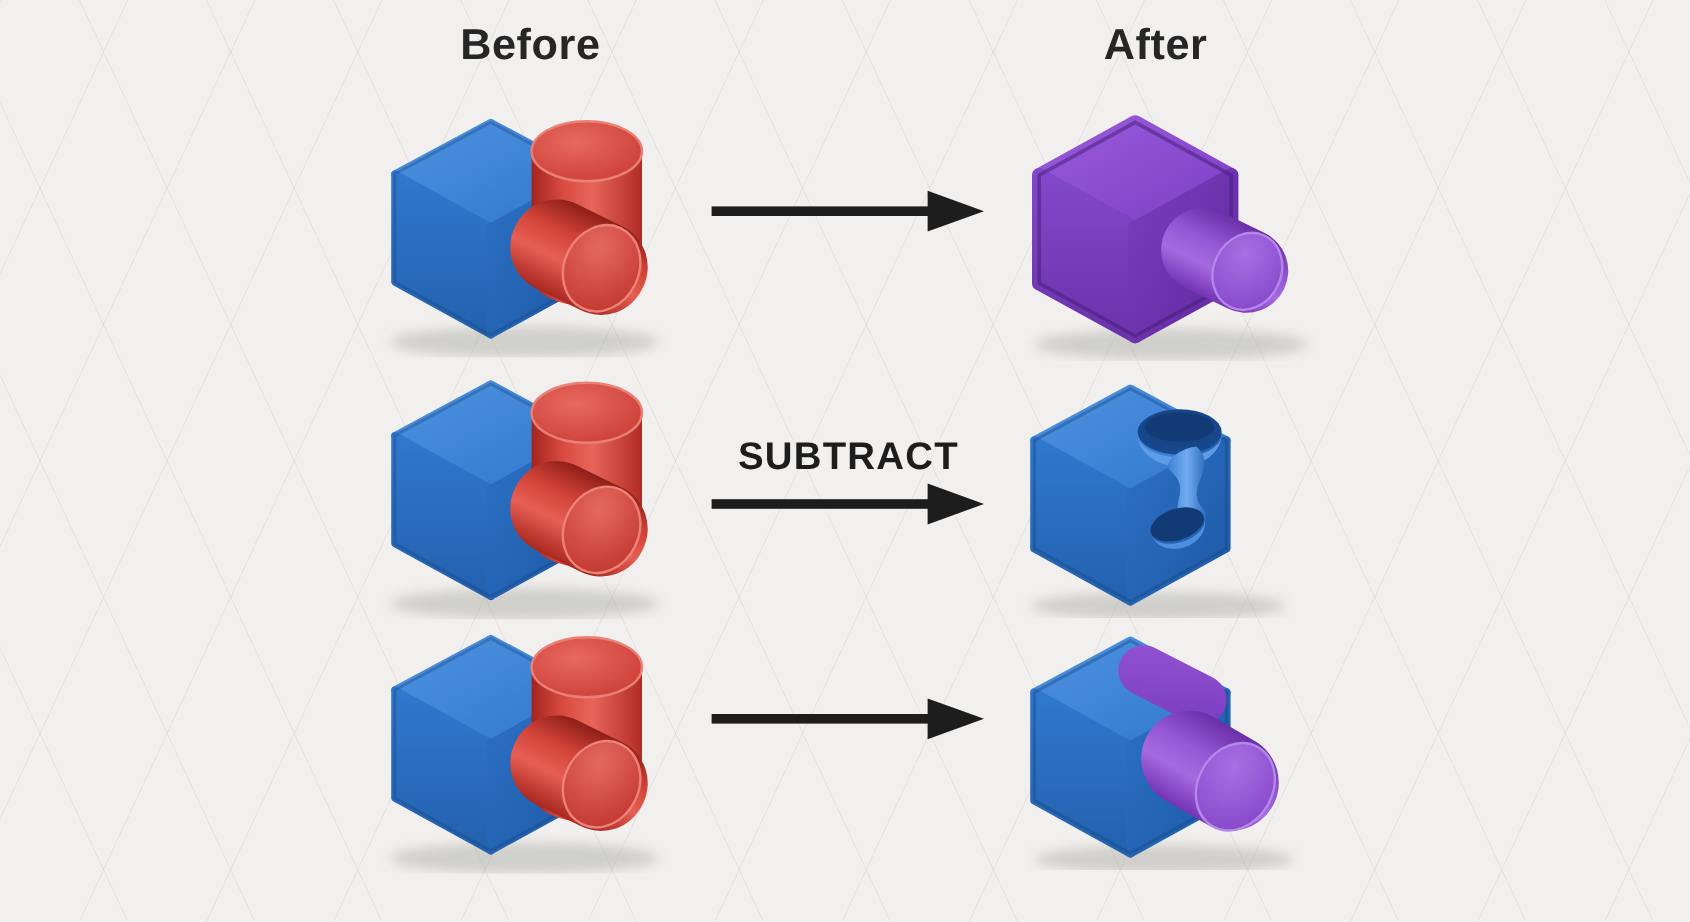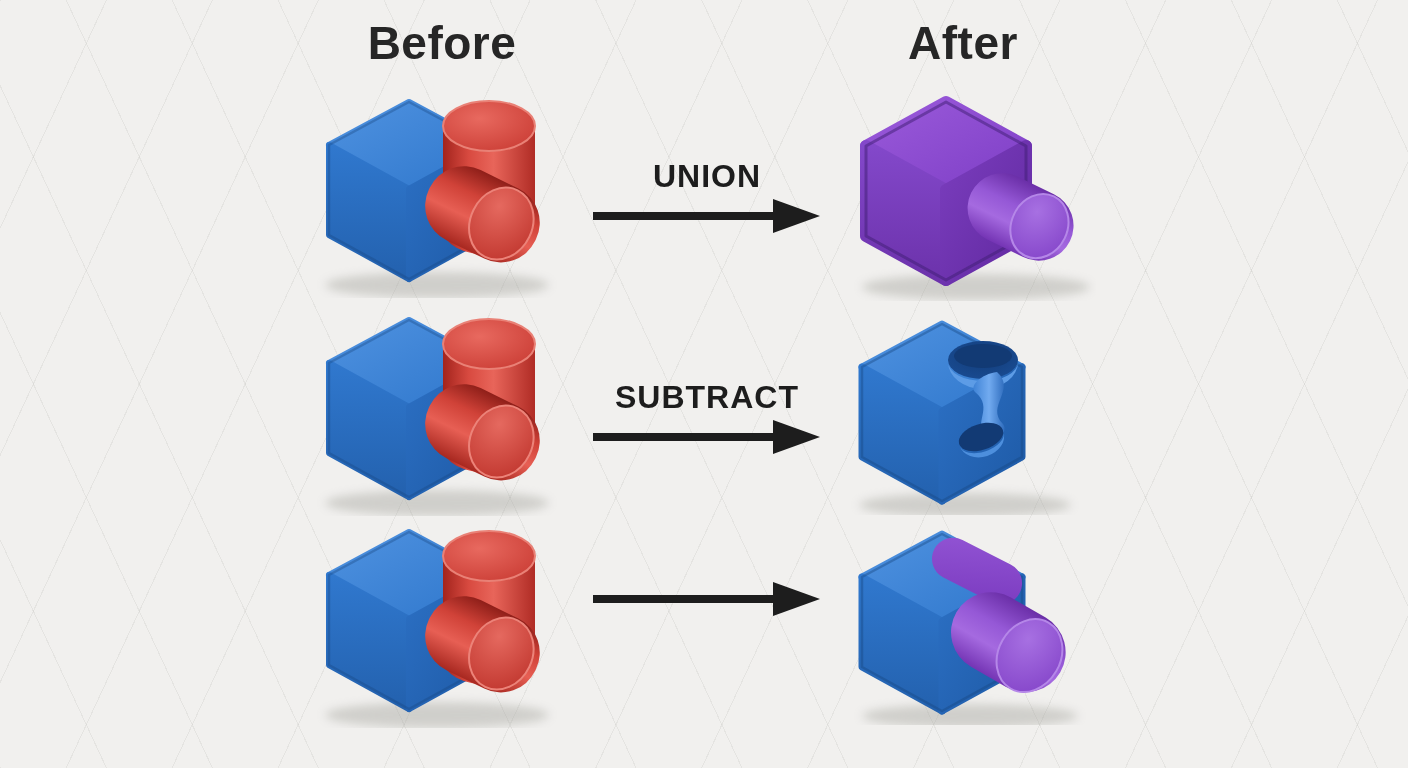--- a/index.html
+++ b/index.html
@@ -6,33 +6,33 @@
   body{
     width:1408px;height:768px;position:relative;overflow:hidden;
     font-family:"Liberation Sans","DejaVu Sans",sans-serif;
     background-color:#f1f0ee;
     background-image:
       repeating-linear-gradient(115deg, rgba(185,185,180,0.22) 0px, rgba(185,185,180,0.22) 1px, transparent 1px, transparent 96px),
       repeating-linear-gradient(65deg, rgba(185,185,180,0.22) 0px, rgba(185,185,180,0.22) 1px, transparent 1px, transparent 96px);
   }
   .hdr{
     position:absolute;width:260px;text-align:center;
-    font-size:46px;font-weight:bold;color:#262626;letter-spacing:0.5px;
+    font-size:36px;font-weight:bold;color:#262626;letter-spacing:0.5px;
   }
   #hdr-before{left:312px;top:16px;}
   #hdr-after{left:833px;top:16px;}
   .shape{position:absolute;}
   .op-block{position:absolute;width:236px;left:589px;text-align:center;}
   .op-label{
     font-size:32px;font-weight:bold;color:#1d1d1d;letter-spacing:1px;
     line-height:40px;display:block;
   }
   .op-arrow{display:block;margin:2px auto 0 auto;}
   #op-union{top:156px;}
-  #op-subtract{top:377px;}
+  #op-subtract{top:360px;}
   #op-intersect{top:579px;}
   #before-1{left:312px;top:88px;}
   #before-2{left:312px;top:306px;}
   #before-3{left:312px;top:518px;}
   #after-union{left:846px;top:86px;}
   #after-subtract{left:845px;top:310px;}
   #after-intersect{left:845px;top:520px;}
 </style>
 </head>
 <body>
@@ -187,21 +187,20 @@
   </defs>
 </svg>
 
 <div class="hdr" id="hdr-before">Before</div>
 <div class="hdr" id="hdr-after">After</div>
 
 <svg class="shape" id="before-1" width="250" height="210" viewBox="0 0 250 210">
     <use href="#sym-before"></use>
   </svg>
 <div class="op-block" id="op-union">
-  <span class="op-label">UNION</span>
   <svg class="op-arrow" width="232" height="36" viewBox="0 0 232 36">
       <use href="#sym-arrow"></use>
     </svg>
 </div>
 <svg class="shape" id="after-union" width="250" height="215" viewBox="0 0 250 215">
     <use href="#sym-union"></use>
   </svg>
 
 <svg class="shape" id="before-2" width="250" height="210" viewBox="0 0 250 210">
     <use href="#sym-before"></use>

